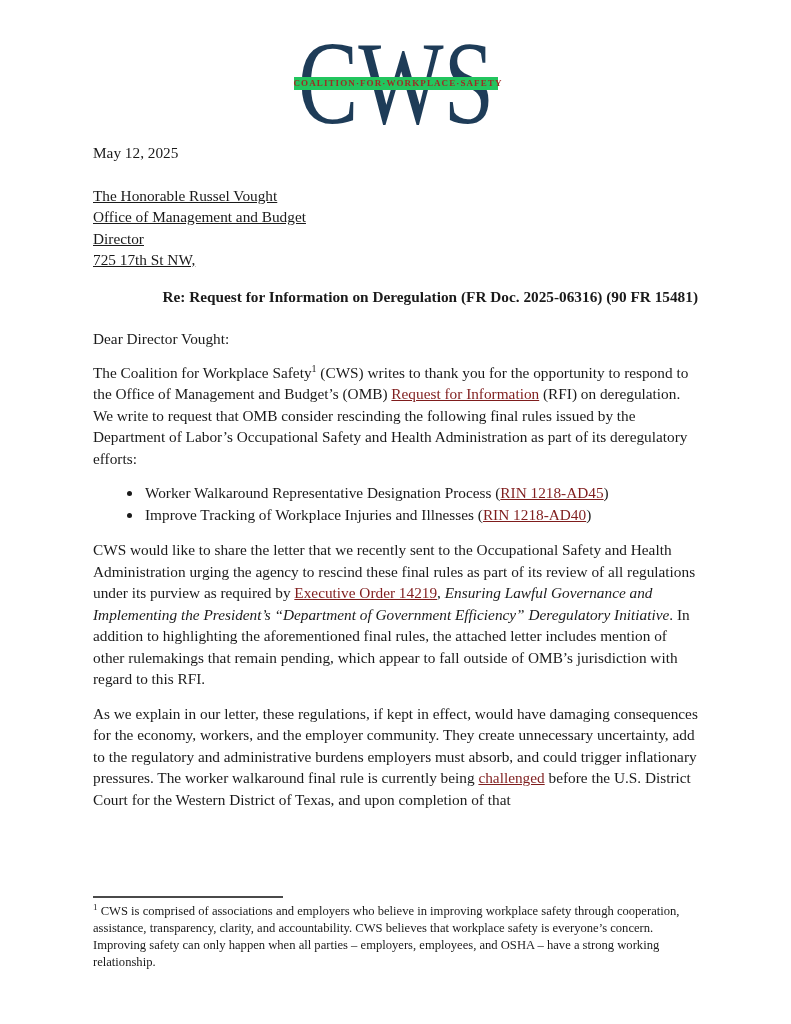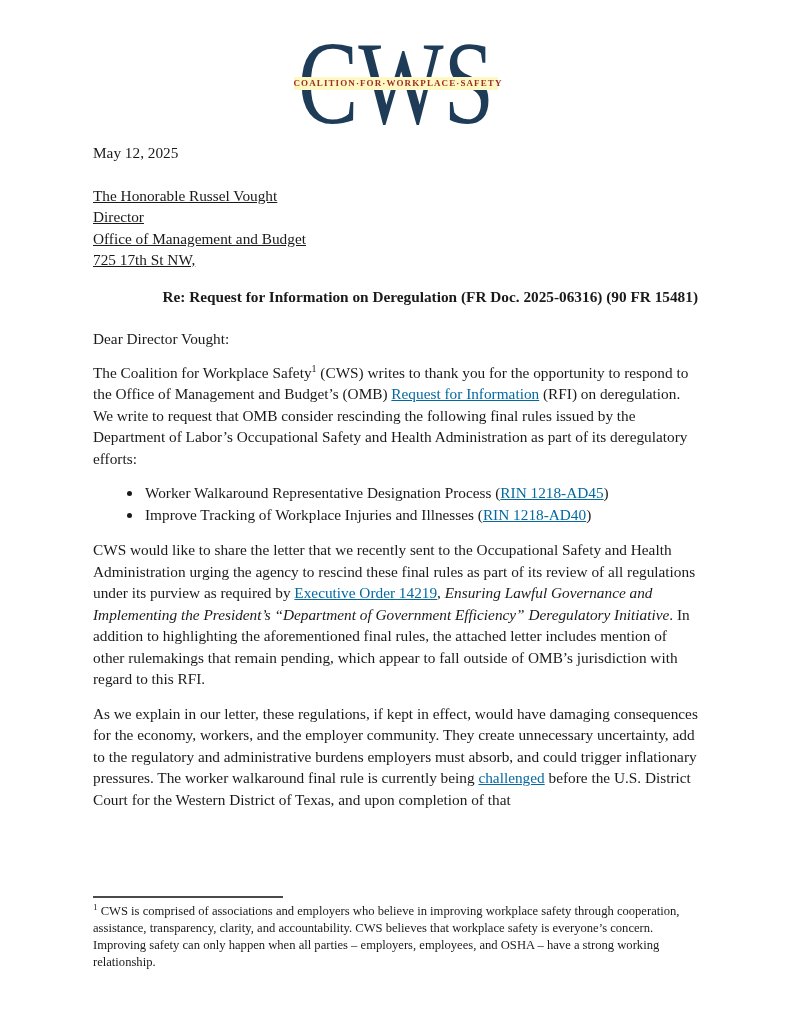--- a/index.html
+++ b/index.html
@@ -25,21 +25,21 @@
     height: 88px;
   }
   .logo-wrap svg { display: block; }
   .logo-tagline {
     position: absolute;
     top: 37px;
     left: 50%;
     transform: translateX(-50%);
     width: 204px;
     text-align: center;
-    background: #fef9c3;
+    background: #22c55e;
     color: #9e2b24;
     font-size: 9px;
     font-weight: bold;
     letter-spacing: 1.1px;
     line-height: 13px;
     white-space: nowrap;
   }
   
   .bodytext { font-size: 15.3px; line-height: 21.5px; }
   .date-line { margin-bottom: 21px; }
@@ -50,21 +50,21 @@
     margin-bottom: 21px;
   }
   .salutation { margin-bottom: 12px; }
   .para { margin-bottom: 13px; }
   ul.rule-list {
     list-style: disc;
     padding-left: 50px;
     margin-bottom: 14px;
   }
   ul.rule-list li { padding-left: 2px; }
-  a.lnk { color: #0369a1; text-decoration: underline; cursor: pointer; }
+  a.lnk { color: #7f1d1d; text-decoration: underline; cursor: pointer; }
   em { font-style: italic; }
   sup { font-size: 10px; vertical-align: super; line-height: 0; }
   
   .footnote-area {
     position: absolute;
     left: 93px;
     top: 896px;
     width: 612px;
   }
   .footnote-rule {
@@ -89,22 +89,22 @@
     </svg>
     <div class="logo-tagline">COALITION·FOR·WORKPLACE·SAFETY</div>
   </div>
 
   <div class="content bodytext">
 
     <div class="date-line">May 12, 2025</div>
 
     <div class="address-block">
       <div>The Honorable Russel Vought</div>
+      <div>Office of Management and Budget</div>
       <div>Director</div>
-      <div>Office of Management and Budget</div>
       <div>725 17th St NW,</div>
     </div>
 
     <div class="subject-line">Re: Request for Information on Deregulation (FR Doc. 2025-06316) (90 FR 15481)</div>
 
     <div class="salutation">Dear Director Vought:</div>
 
     <p class="para"><span>The Coalition for Workplace Safety</span><sup>1</sup><span> (CWS) writes to thank you for the opportunity to respond to the Office of Management and Budget’s (OMB) </span><a class="lnk" href="#">Request for Information</a><span> (RFI) on deregulation. We write to request that OMB consider rescinding the following final rules issued by the Department of Labor’s Occupational Safety and Health Administration as part of its deregulatory efforts:</span></p>
 
     <ul class="rule-list">

